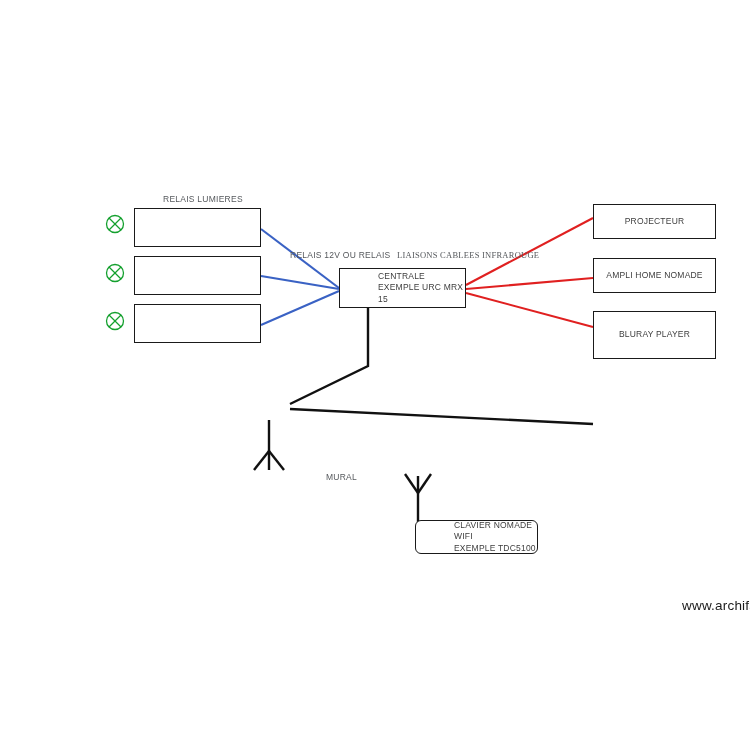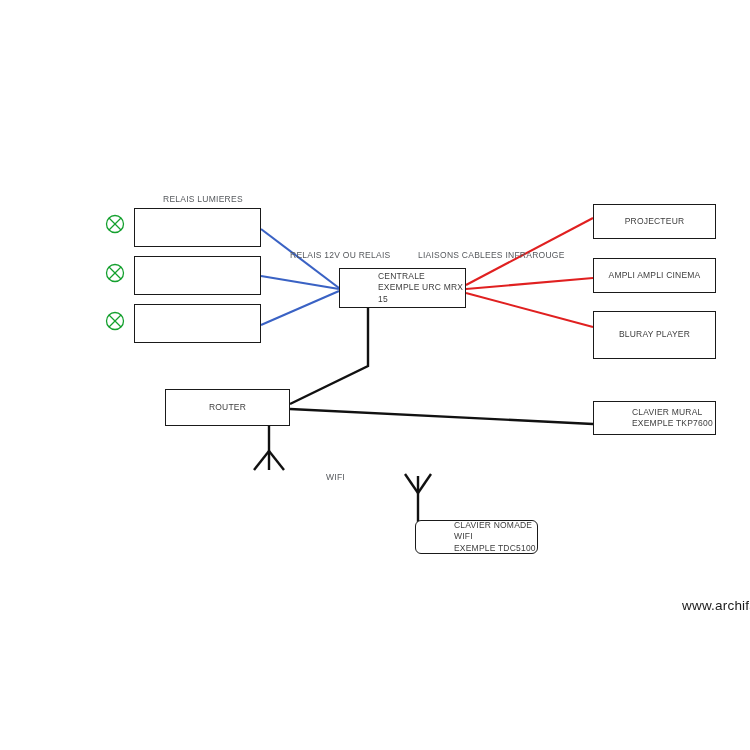--- a/index.html
+++ b/index.html
@@ -133,47 +133,40 @@
     <span class="box-label"></span>
   </div>
   <div class="node-box" style="left:97px; top:256px; width:127px; height:39px;">
     <span class="box-label"></span>
   </div>
   <div class="node-box" style="left:97px; top:304px; width:127px; height:39px;">
     <span class="box-label"></span>
   </div>
 
   <div class="free-label" style="left:253px; top:250px;">RELAIS 12V OU RELAIS</div>
-  <div class="free-label" style="left:381px; top:250px;">LIAISONS CABLEES INFRAROUGE</div>
+  <div class="free-label" style="left:360px; top:250px;font-family:Liberation Serif, serif;">LIAISONS CABLEES INFRAROUGE</div>
 
   <div class="node-box left-align" style="left:302px; top:268px; width:127px; height:40px;">
     <span class="box-label lbl-left">CENTRALE
  EXEMPLE URC MRX 15</span>
   </div>
 
   <div class="node-box" style="left:556px; top:204px; width:123px; height:35px;">
     <span class="box-label">PROJECTEUR</span>
   </div>
   <div class="node-box" style="left:556px; top:258px; width:123px; height:35px;">
-    <span class="box-label">AMPLI AMPLI CINEMA</span>
+    <span class="box-label">AMPLI HOME NOMADE</span>
   </div>
   <div class="node-box" style="left:556px; top:311px; width:123px; height:48px;">
     <span class="box-label">BLURAY PLAYER</span>
   </div>
 
-  <div class="node-box" style="left:128px; top:389px; width:125px; height:37px;">
-    <span class="box-label">ROUTER</span>
-  </div>
 
-  <div class="node-box left-align" style="left:556px; top:401px; width:123px; height:34px;">
-    <span class="box-label lbl-left">CLAVIER MURAL
-EXEMPLE  TKP7600</span>
-  </div>
 
-  <div class="free-label" style="left:289px; top:472px;">WIFI</div>
+  <div class="free-label" style="left:289px; top:472px;">MURAL</div>
 
   <div class="node-box left-align" style="left:378px; top:520px; width:123px; height:34px;border-radius:6px;">
     <span class="box-label lbl-left">CLAVIER NOMADE WIFI
 EXEMPLE  TDC5100</span>
   </div>
 
   <div class="watermark" style="left:645px; top:598px;">www.archifacile.fr</div>
 
 </div>
 

